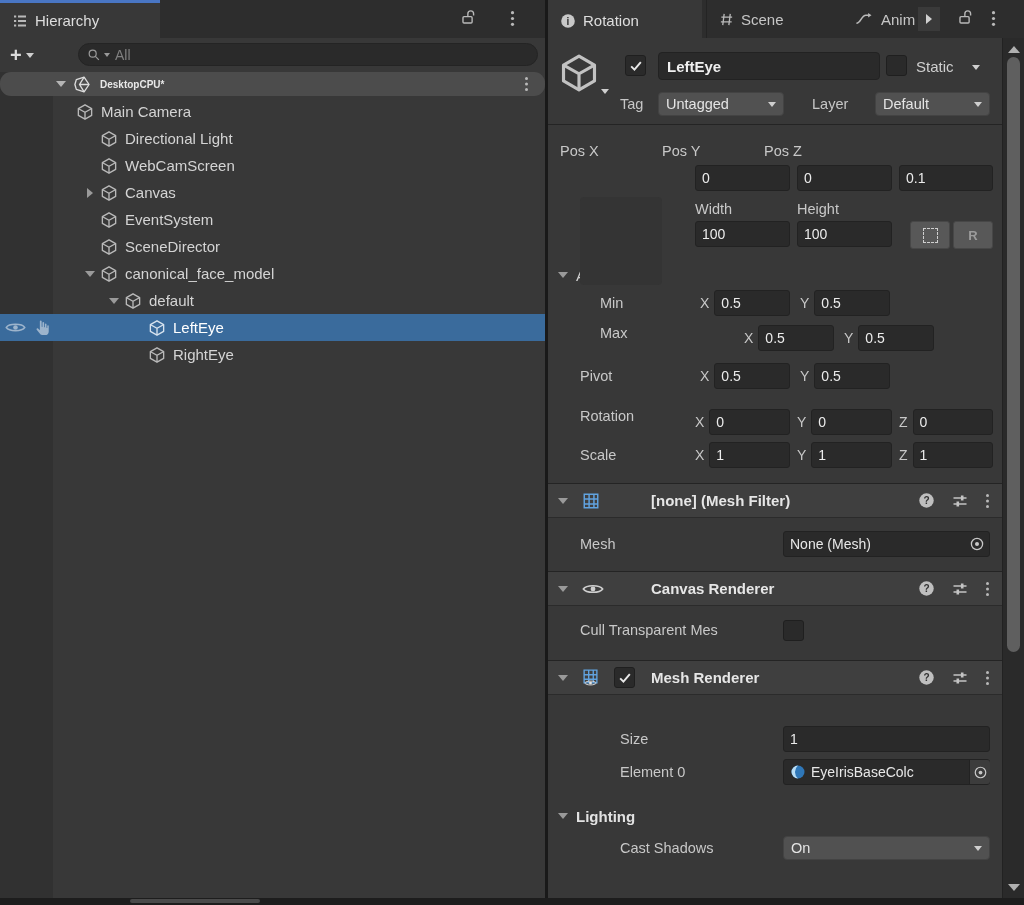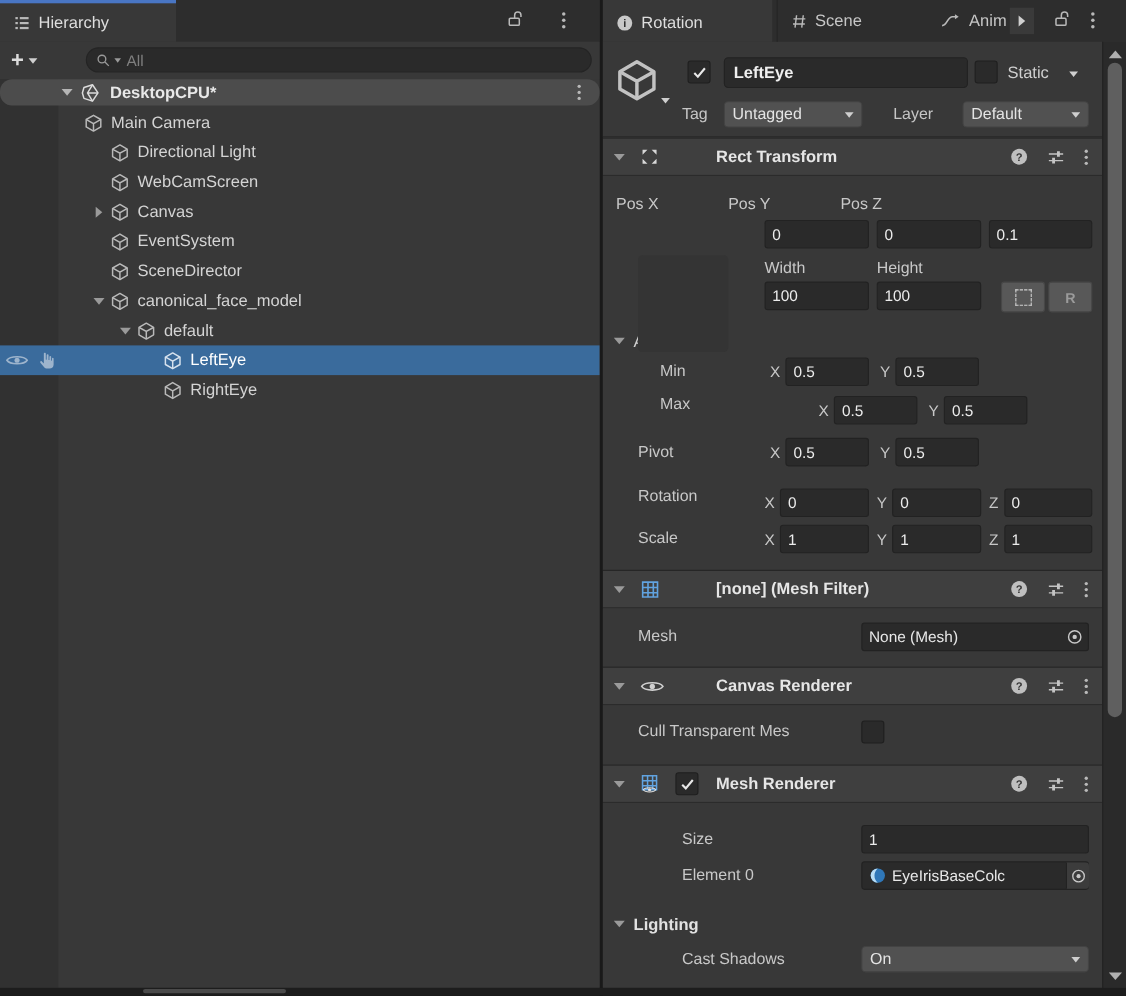--- a/index.html
+++ b/index.html
@@ -26,21 +26,21 @@
   .htoolbar{position:absolute;left:0;top:38px;right:0;height:34px;background:#383838;display:flex;align-items:center;}
   .plusbtn{display:flex;align-items:center;gap:4px;margin-left:10px;color:#e0e0e0;}
   .plus{font-size:20px;line-height:1;font-weight:bold;color:#dcdcdc;}
   .searchpill{position:absolute;left:78px;right:7px;top:5px;height:23px;background:#2a2a2a;border:1px solid #242424;
               border-radius:12px;display:flex;align-items:center;padding:0 8px;box-sizing:border-box;gap:3px;}
   .searchpill input{flex:1;background:transparent;border:none;outline:none;color:#cfcfcf;font-size:14px;font-family:inherit;}
   .searchpill input::placeholder{color:#7f7f7f;}
   
   .tree{position:absolute;left:0;top:72px;right:0;bottom:7px;background:#383838;}
   .gutter{position:absolute;left:0;top:0;bottom:0;width:53px;background:#313131;}
-  .scene-row{position:relative;height:24px;background:#4c4c4c;display:flex;align-items:center;padding-left:56px;font-weight:bold;color:#e8e8e8;font-size:15px;border-radius:11px;}
+  .scene-row{position:relative;height:24px;background:#4c4c4c;display:flex;align-items:center;padding-left:56px;font-weight:bold;color:#e8e8e8;font-size:10px;border-radius:11px;}
   .scene-row .kebab-r{position:absolute;right:16px;top:4px;}
   .h-row{position:relative;height:27px;display:flex;align-items:center;font-size:15px;color:#d4d4d4;}
   .h-row .arrow-slot{width:20px;display:flex;justify-content:center;flex:none;}
   .h-row .obj-ic{width:18px;height:18px;flex:none;margin-right:7px;color:#b9b9b9;}
   .h-row.sel{background:#3a6b9c;color:#fff;}
   .h-row .gutter-icons{position:absolute;left:5px;top:3px;display:flex;gap:8px;color:#9db4cc;}
   
   .icontent{position:absolute;left:0;top:38px;width:455px;bottom:0;overflow:hidden;}
   .iscroll{position:absolute;right:0;top:38px;bottom:7px;width:21px;background:#2a2a2a;border-left:1px solid #222;}
   .iscroll .thumb{position:absolute;left:4px;width:13px;top:19px;height:595px;background:#5f5f5f;border-radius:7px;}
@@ -361,38 +361,20 @@
           <span class="minilbl" style="position:absolute;left:264px;top:4px">Layer</span>
           <div class="dropdown" style="position:absolute;left:327px;top:0;width:115px">
             <span>Default</span>
             <span class="caret"></span>
           </div>
         </div>
       </div>
 
       <div class="sep"></div>
 
-      <div class="sec-head">
-        <span class="tri-down fold" style="top:14px"></span>
-        <svg class="ic sic" width="17" height="17" style="color:#d8d8d8">
-            <use href="#i-move"></use>
-          </svg>
-        <span class="title">Rect Transform</span>
-        <span class="ricons">
-          <svg class="ic" width="17" height="17" style="color:#bfbfbf">
-              <use href="#i-help"></use>
-            </svg>
-          <svg class="ic" width="16" height="16" style="color:#c4c4c4">
-              <use href="#i-presets"></use>
-            </svg>
-          <svg class="ic" width="5" height="16">
-              <use href="#i-kebab"></use>
-            </svg>
-        </span>
-      </div>
       <div class="sec-body" style="padding:14px 13px 14px 0;">
         <div class="anchor-ghost"></div>
         <div class="grid3" style="height:24px;align-items:center;margin-left:12px;">
           <span class="collbl">Pos X</span>
           <span class="collbl">Pos Y</span>
           <span class="collbl">Pos Z</span>
         </div>
         <div class="grid3" style="margin-top:2px;">
           <input class="num" value="0" style="">
           <input class="num" value="0" style="">
@@ -571,21 +553,21 @@
             </svg>
           <svg class="ic" width="16" height="16" style="color:#c4c4c4">
               <use href="#i-presets"></use>
             </svg>
           <svg class="ic" width="5" height="16">
               <use href="#i-kebab"></use>
             </svg>
         </span>
       </div>
       <div class="sec-body" style="padding:9px 13px 0 0;">
-        <div class="row" style="margin-top:9px;height:29px;display:flex;align-items:center;">
+        <div class="row" style="margin-top:20px;height:29px;display:flex;align-items:center;">
           <span class="collbl" style="position:absolute;left:72px;">Size</span>
           <input class="num rfield" style="width: 207px; box-sizing: border-box;" value="1">
         </div>
         <div class="row" style="margin-top:4px;height:30px;display:flex;align-items:center;">
           <span class="collbl" style="position:absolute;left:72px;">Element 0</span>
           <div class="rfield objfield">
             <svg class="ic" width="16" height="16" style="flex:none;margin-right:5px;">
                 <use href="#i-sphere"></use>
               </svg>
             <span class="txt">EyeIrisBaseColc</span>

